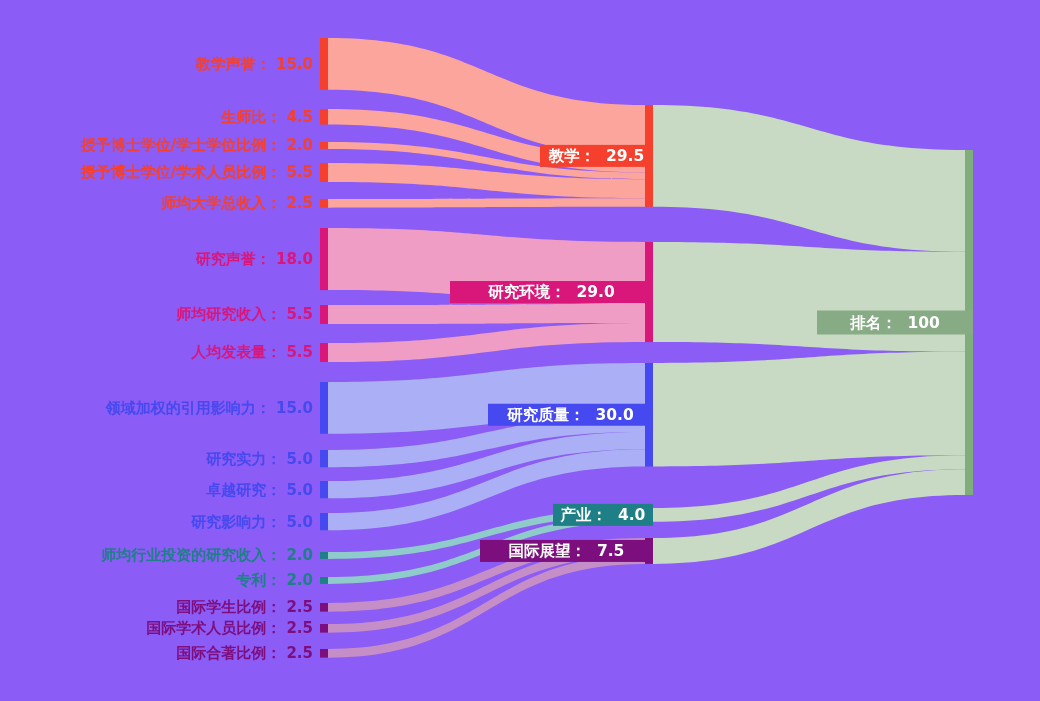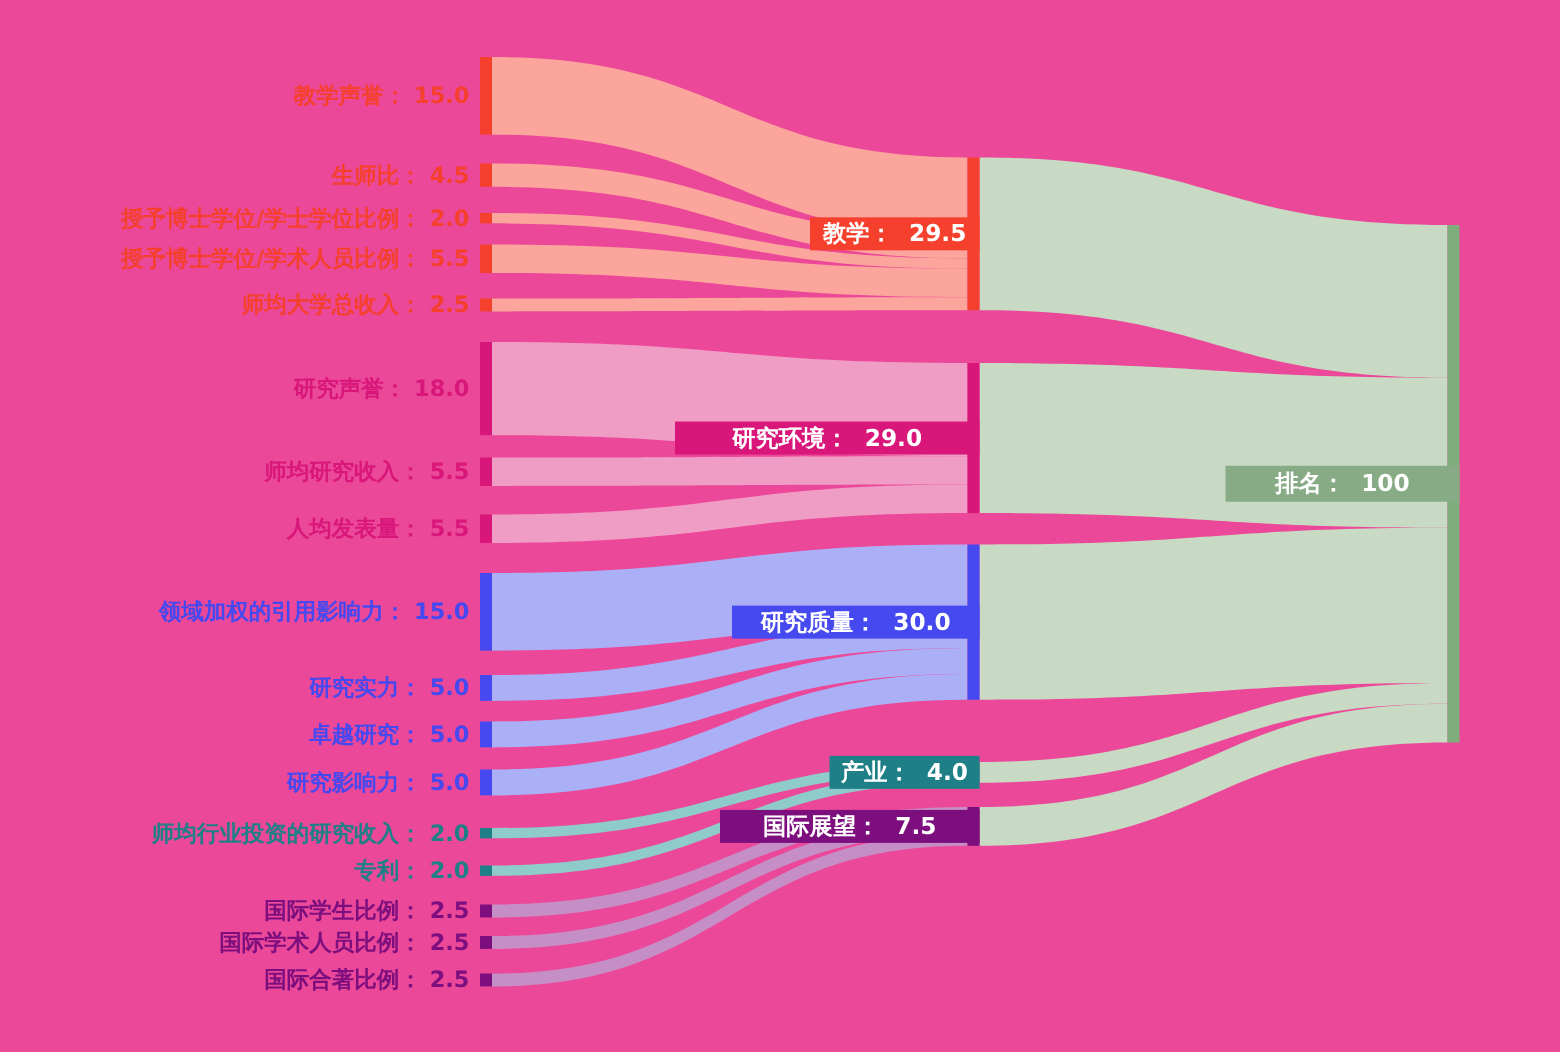--- a/index.html
+++ b/index.html
@@ -1,17 +1,17 @@
 <!DOCTYPE html>
 <html><head>
 <meta charset="utf-8">
 <style>
   html,body{margin:0;padding:0;background:#ffffff;}
   body{width:1040px;height:701px;font-family:"DejaVu Sans","Liberation Sans",sans-serif;}
-  .chart-wrap{position:relative;width:1040px;height:701px;background:#ec4899;overflow:hidden;}
+  .chart-wrap{position:relative;width:1040px;height:701px;background:#8b5cf6;overflow:hidden;}
   svg{display:block;}
   .src-label{font-size:15px;font-weight:bold;}
   .node-label{font-size:15.5px;font-weight:bold;fill:#ffffff;}
 </style>
 </head>
 <body>
 
 <div class="chart-wrap">
   <svg id="sankey-svg" width="1040" height="701" viewBox="0 0 1040 701" xmlns="http://www.w3.org/2000/svg">
       <g>

